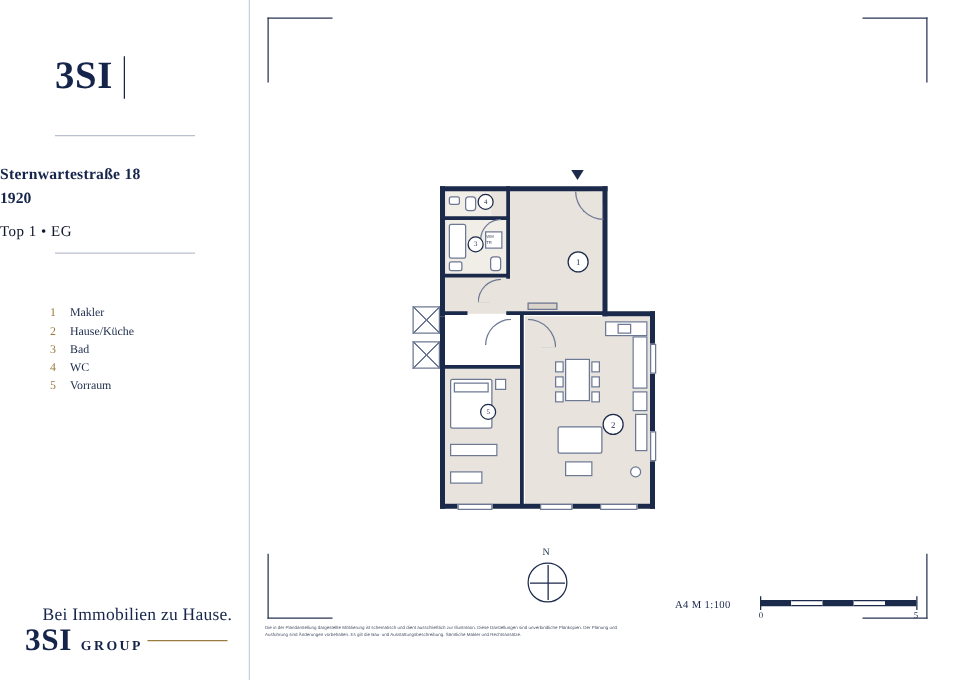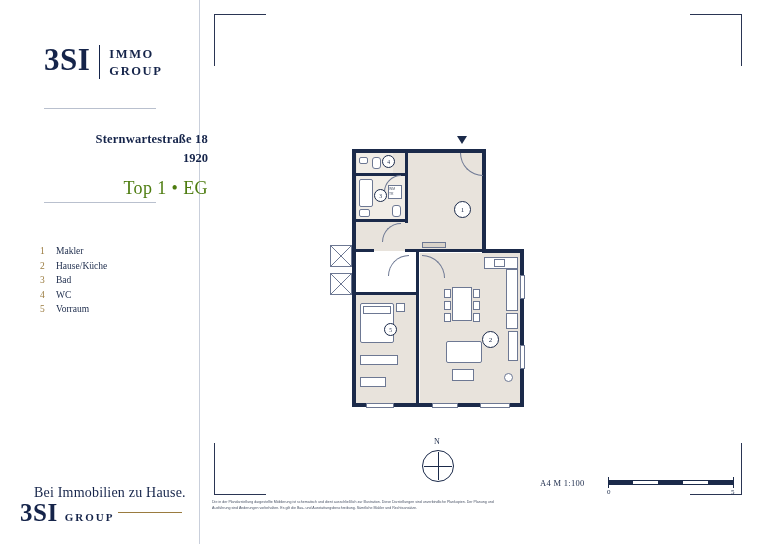--- a/index.html
+++ b/index.html
@@ -63,39 +63,39 @@
     position: absolute;
     left: 44px; top: 108px;
     width: 112px; height: 1px;
     background: #b9c0ce;
   }
 
   .addr {
     position: absolute;
     left: 0; top: 130px;
     width: 208px;
-    text-align: right;
+    text-align: left;
   }
   .addr .street {
     font-size: 12.5px;
     font-weight: 700;
     letter-spacing: 0.2px;
     color: #15244a;
     line-height: 1.5;
   }
   .addr .zip {
     font-size: 12.5px;
     font-weight: 700;
     color: #15244a;
     line-height: 1.5;
   }
   .addr .top-eg {
     margin-top: 10px;
-    font-size: 18px;
-    color: #4d7c0f;
+    font-size: 12px;
+    color: #0f172a;
     letter-spacing: 0.4px;
   }
   .rule-mid {
     position: absolute;
     left: 44px; top: 202px;
     width: 112px; height: 1px;
     background: #b9c0ce;
   }
 
   .legend {
@@ -288,24 +288,20 @@
 </head>
 <body>
 
 <div class="page">
 
   <div class="sidebar">
 
     <div class="logo-block">
       <div class="logo-3si">3SI</div>
       <div class="logo-divider"></div>
-      <div class="logo-words">
-        <div>IMMO</div>
-        <div>GROUP</div>
-      </div>
     </div>
 
     <div class="rule-top"></div>
 
     <div class="addr">
       <div class="street">Sternwartestraße 18</div>
       <div class="zip">1920</div>
       <div class="top-eg">Top 1 • EG</div>
     </div>
 

